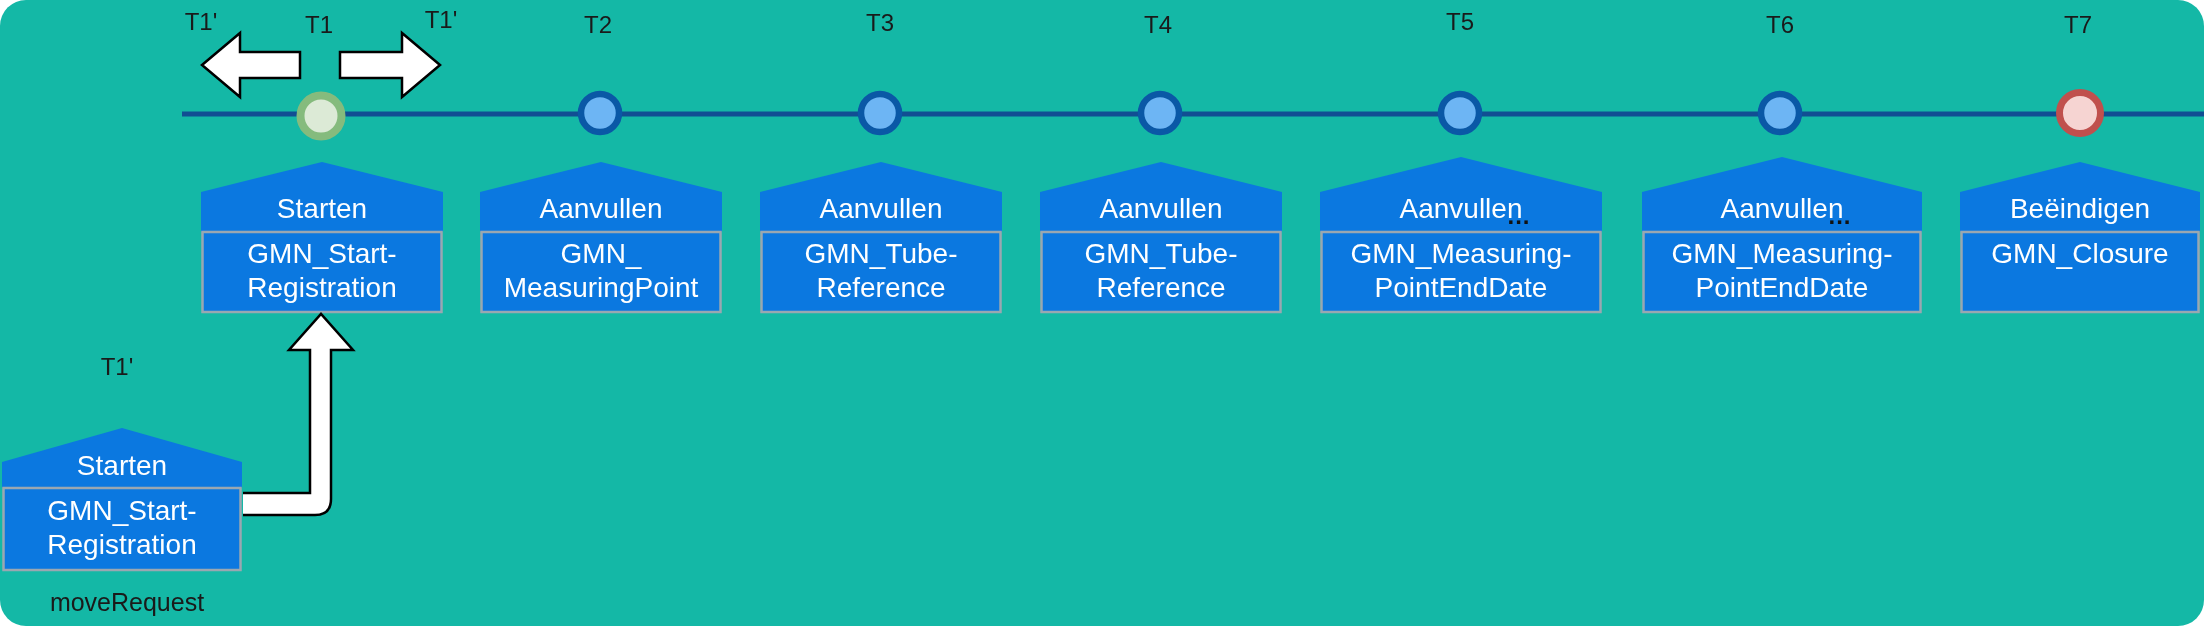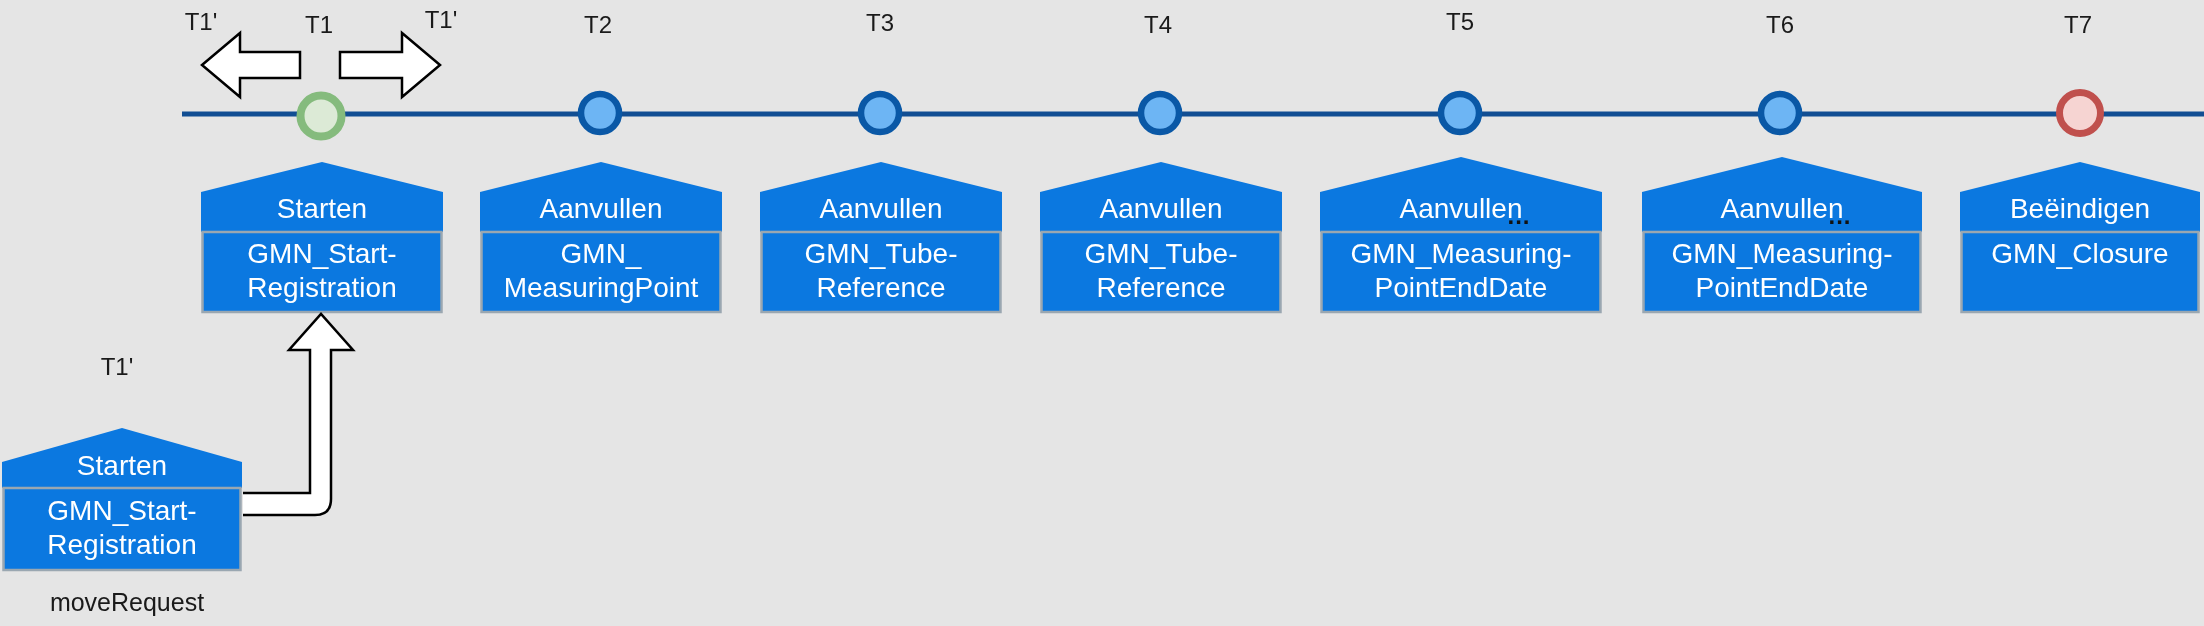--- a/index.html
+++ b/index.html
@@ -1,16 +1,16 @@
 <!DOCTYPE html>
 <html><head>
 <meta charset="utf-8">
 <style>
   html, body { margin: 0; padding: 0; background: #ffffff; }
-  .canvas { position: relative; width: 2204px; height: 626px; background: #e5e5e5; overflow: hidden; }
+  .canvas { position: relative; width: 2204px; height: 626px; background: #14b8a6; overflow: hidden; border-radius: 26px; }
   svg { display: block; font-family: "Liberation Sans", sans-serif; }
 
   .tick-label {
     font-size: 24px;
     fill: #1a1a1a;
     text-anchor: middle;
     font-family: "Liberation Sans", sans-serif;
   }
   .house-text {
     font-size: 28px;

